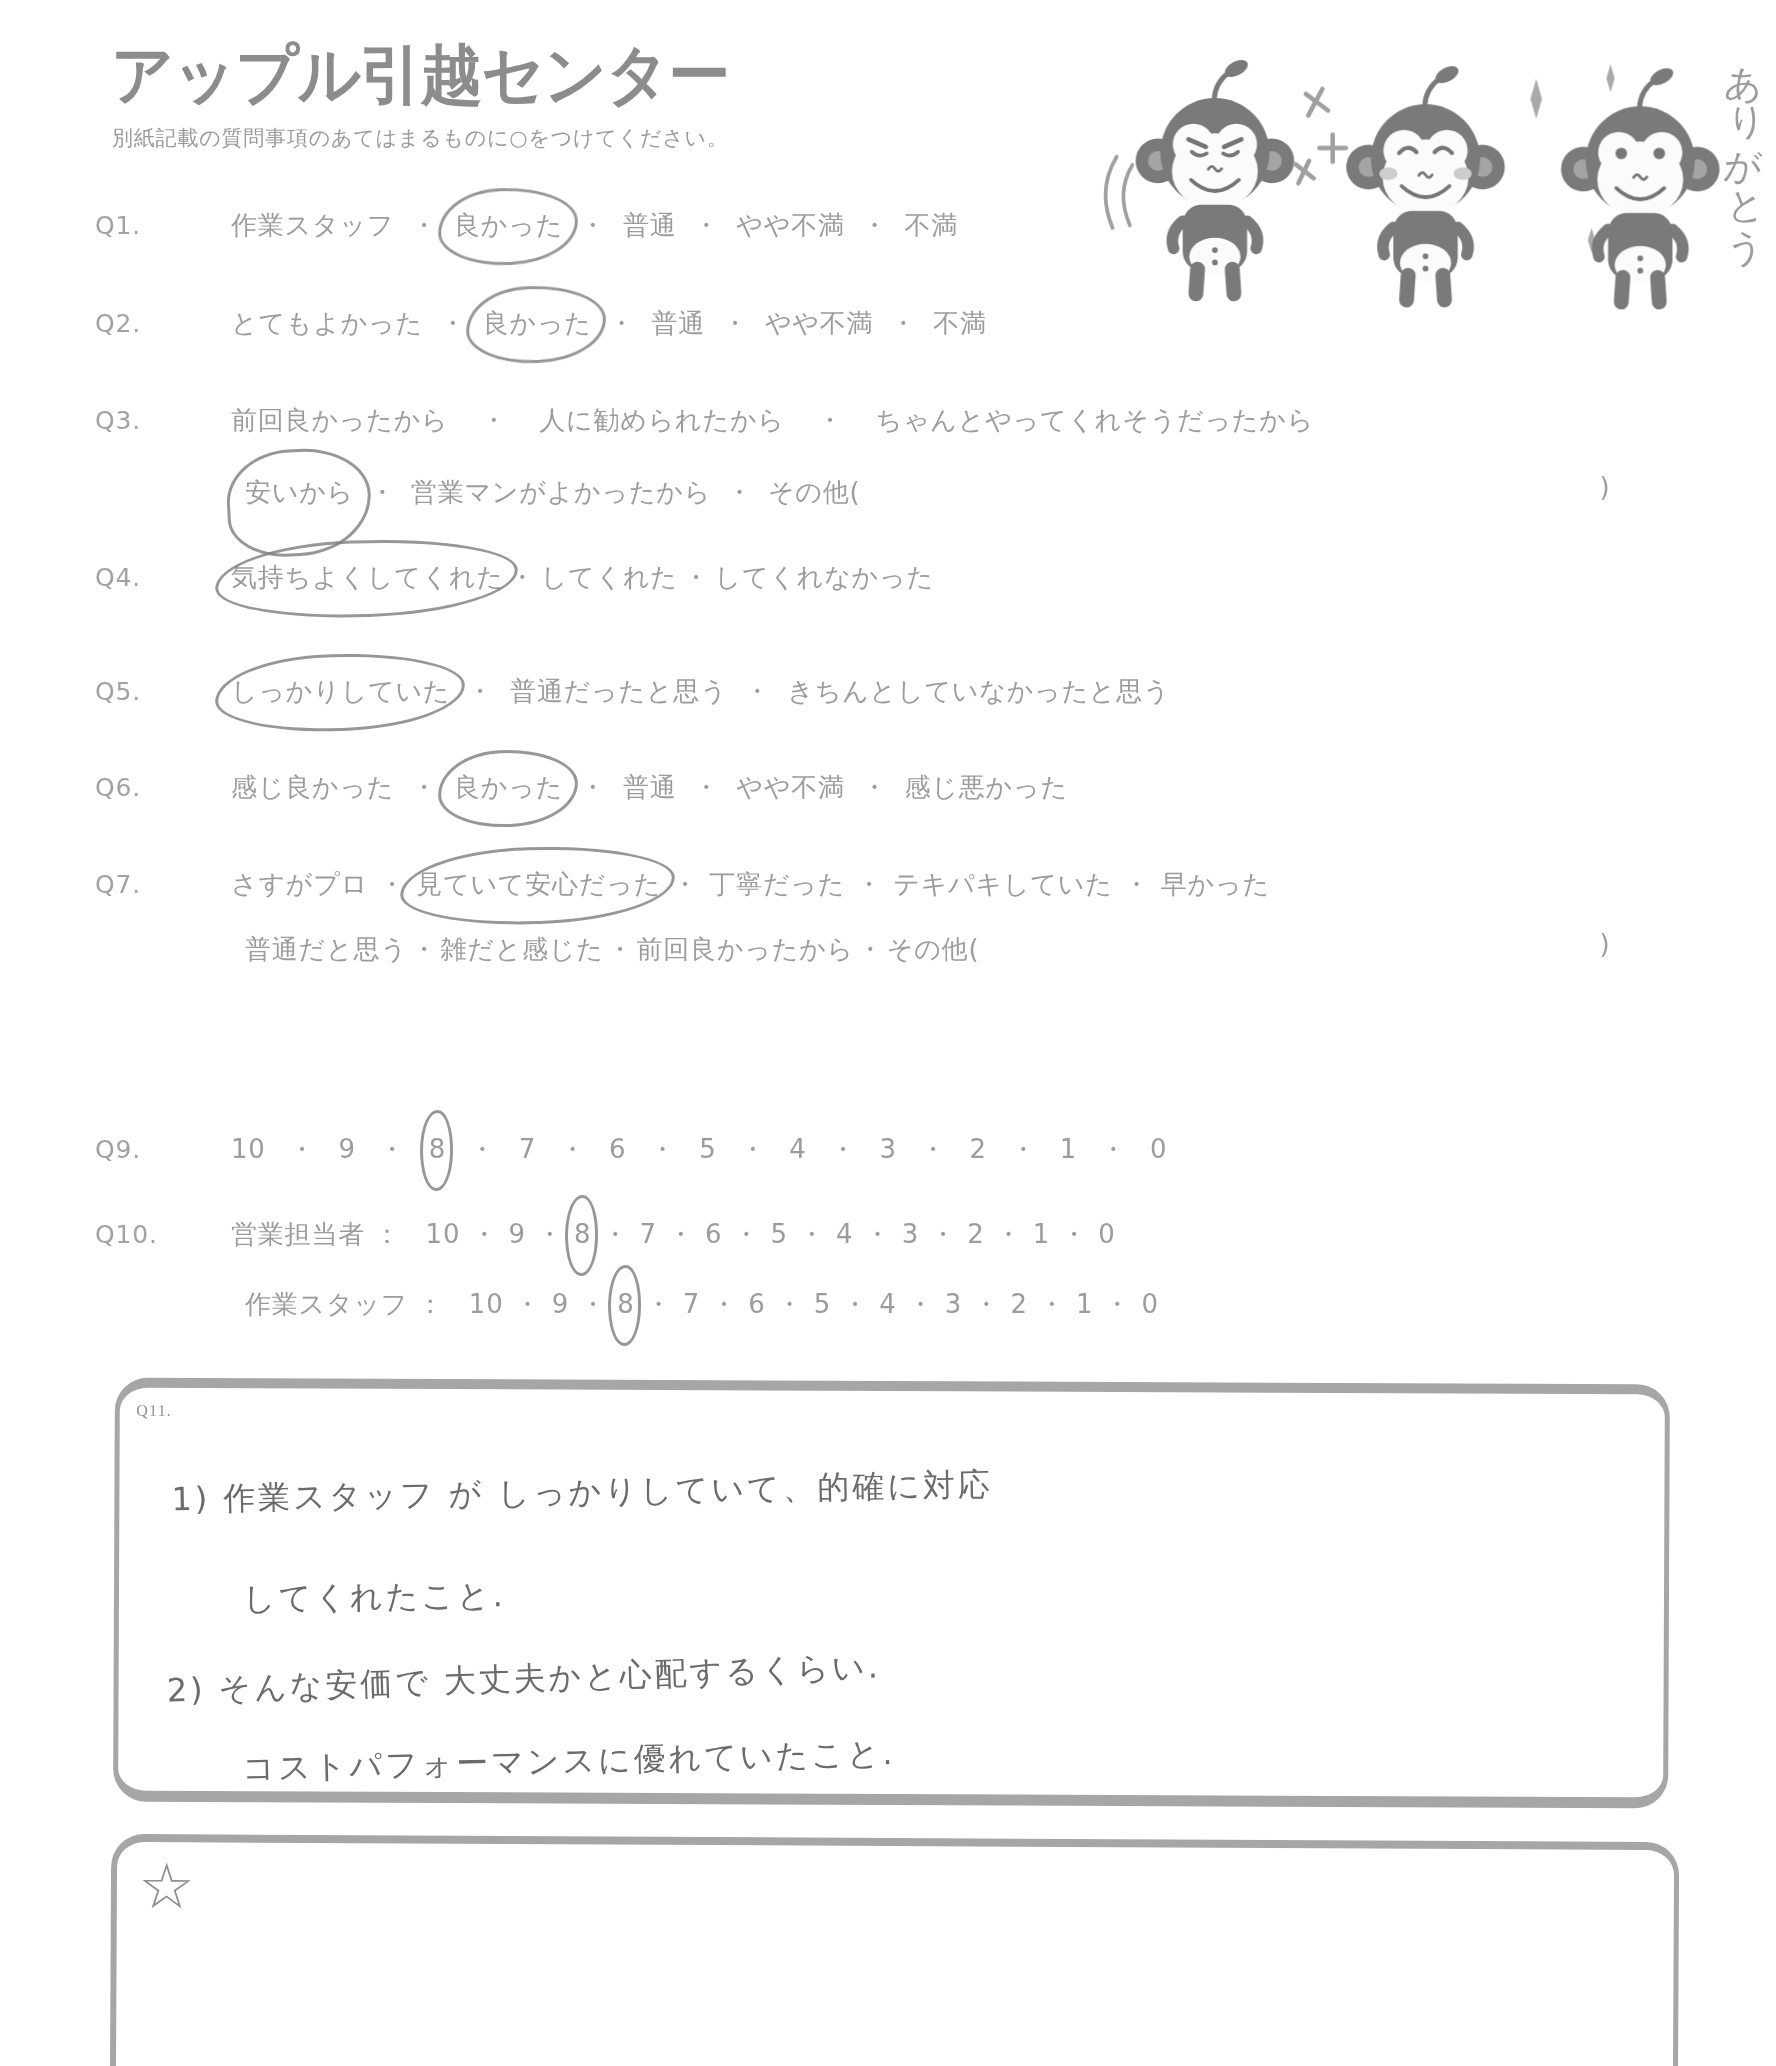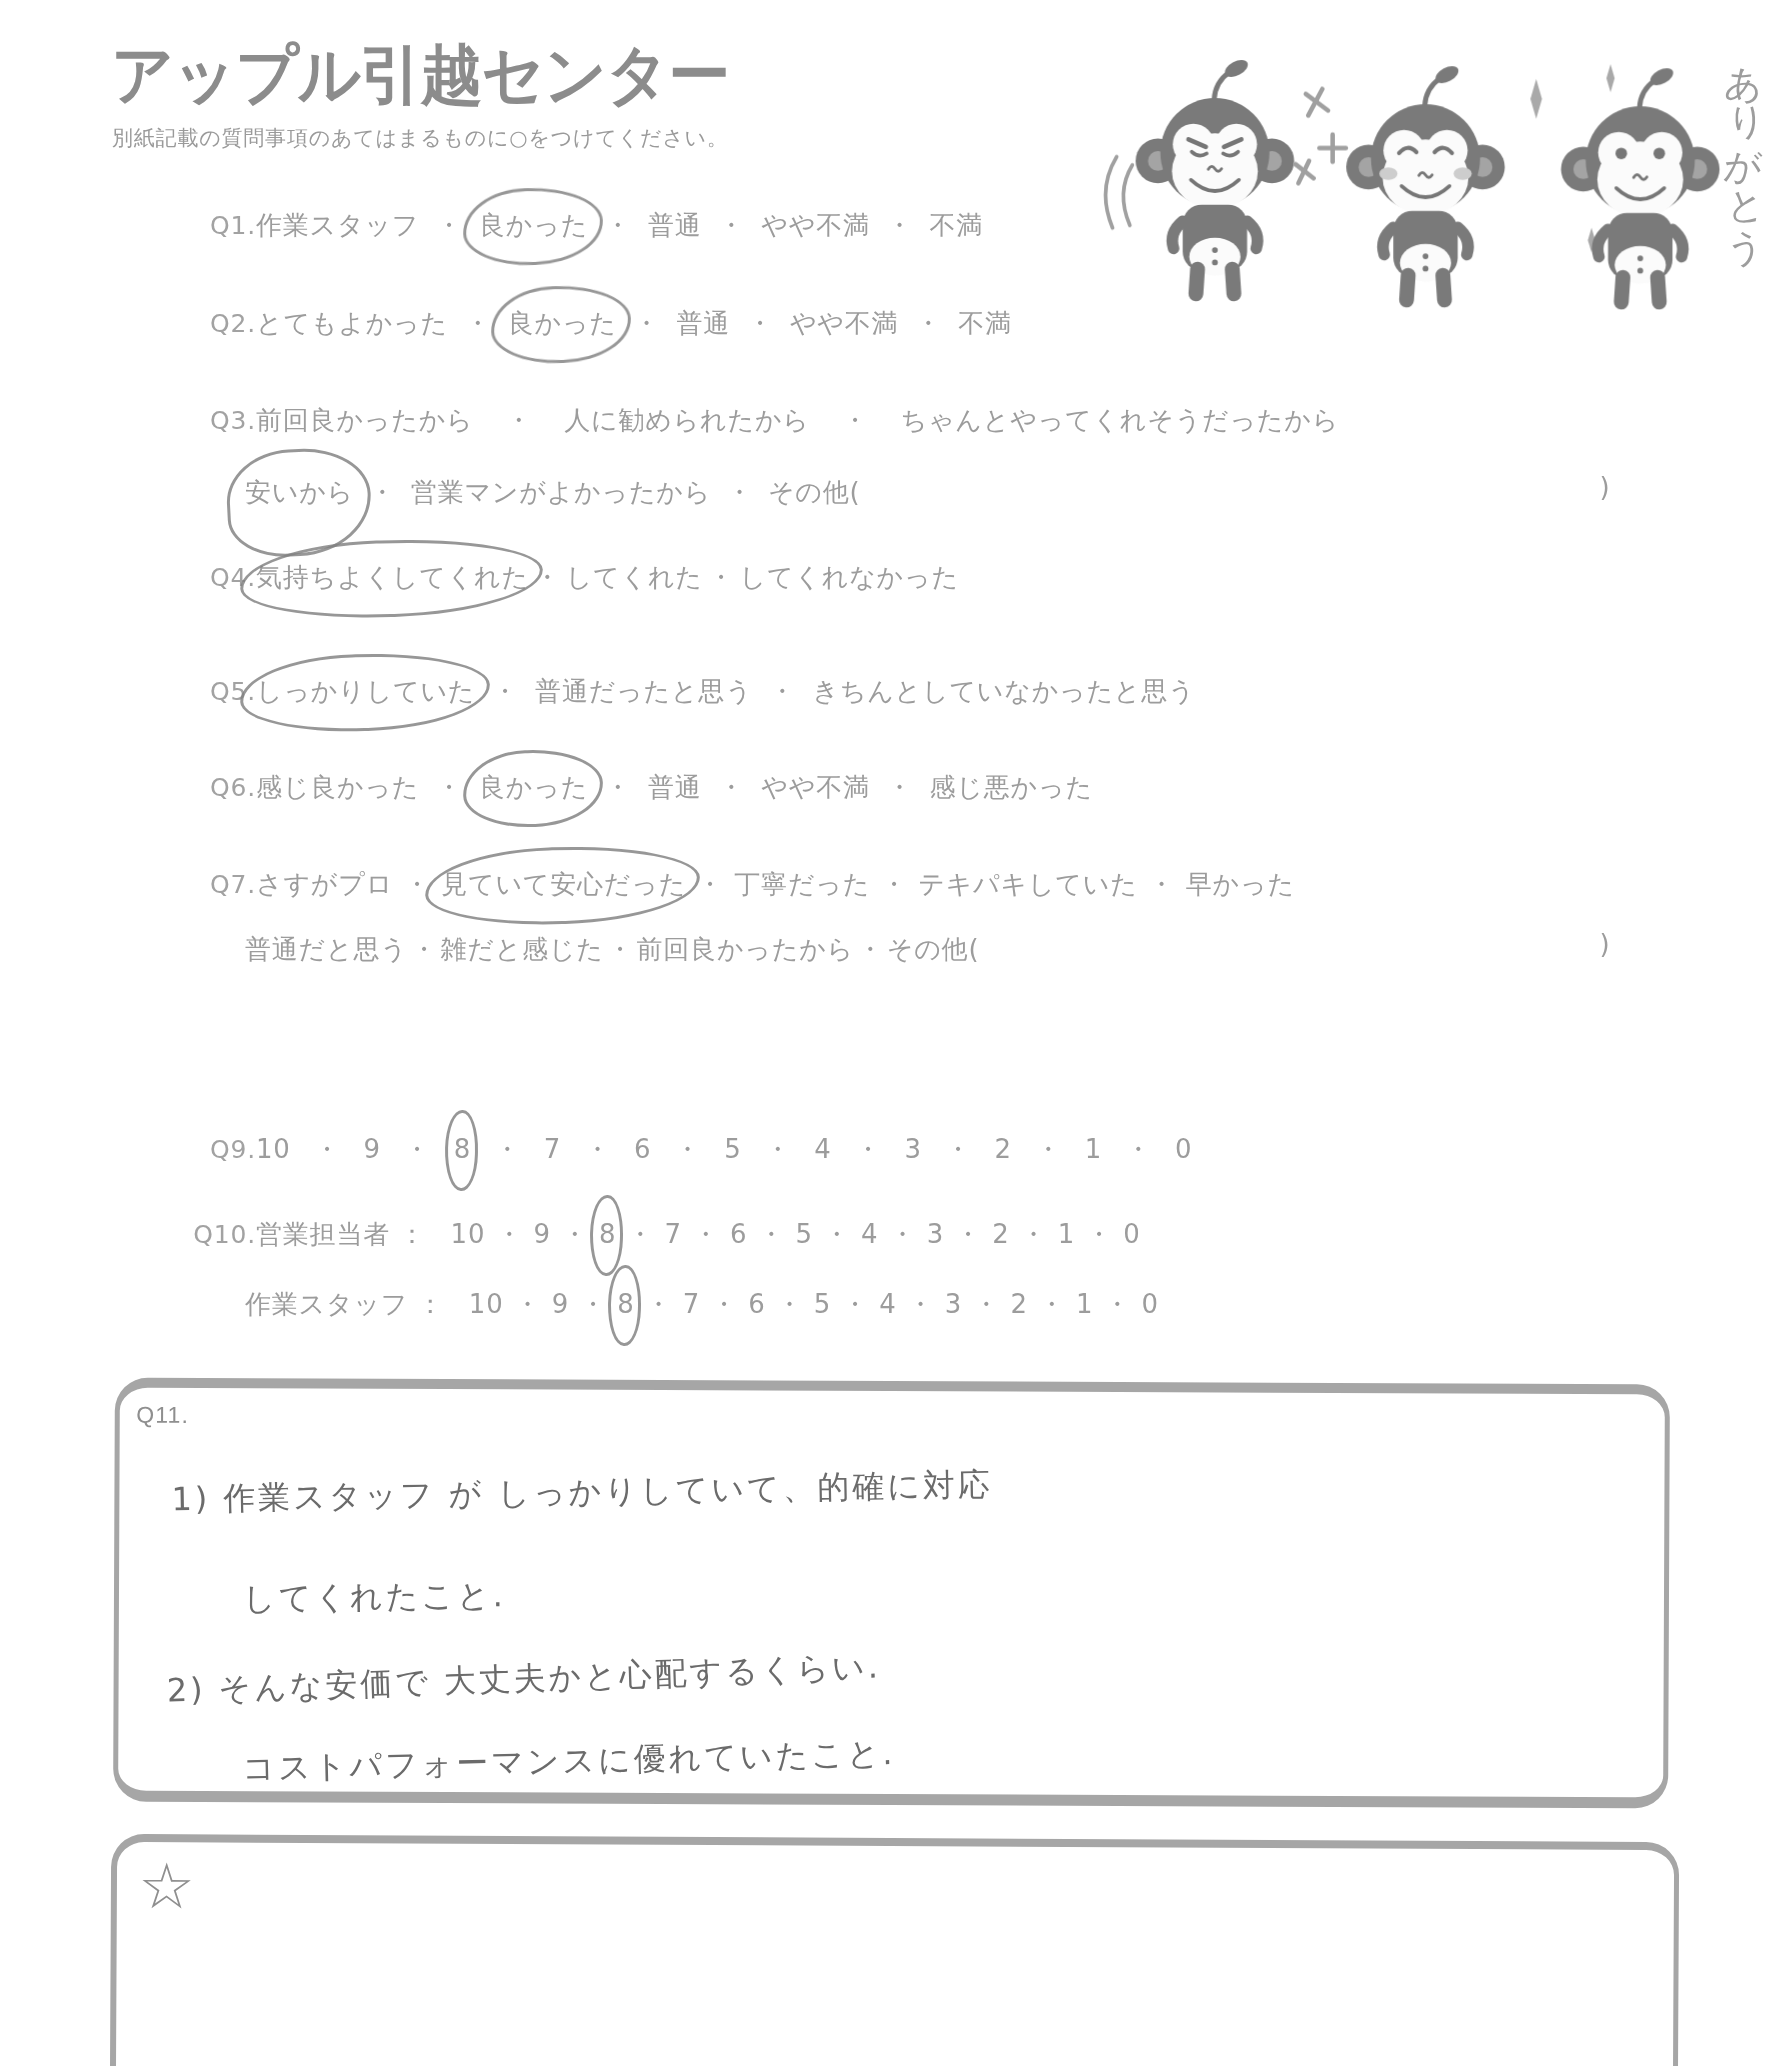--- a/index.html
+++ b/index.html
@@ -24,21 +24,21 @@
   .instruction{
     position:absolute;left:112px;top:124px;
     font-size:21px;color:#9a9a9a;letter-spacing:0.8px;white-space:nowrap;
   }
   .mascots{position:absolute;left:1091px;top:41px;width:669px;height:248px;overflow:visible;filter:blur(0.5px);}
 
   
   .qline{
     position:absolute;display:flex;align-items:center;height:36px;width:1504px;
   }
-  .qline.labeled{left:120px;text-align:right;}
+  .qline.labeled{left:95px;}
   .qline.cont{left:245px;width:1368px;}
   .qlabel{
     flex:0 0 136px;font-size:25px;color:#a2a2a2;letter-spacing:0.8px;
   }
   .opts{display:flex;align-items:center;}
   .opt,.dot,.prefix{font-size:26px;color:#9c9c9c;letter-spacing:0.8px;white-space:nowrap;}
   .prefix{margin-right:14px;}
   .gapsp{display:inline-block;width:26.4px;}
   .close-paren{position:absolute;right:3.3px;top:-1.7px;font-size:26px;color:#9c9c9c;}
 
@@ -62,22 +62,22 @@
   .box-comments{
     left:114px;top:1381px;width:1545px;height:403px;
     border-top-width:10.7px;border-bottom-width:11.6px;transform:rotate(.25deg);
   }
   .box-star{
     left:110px;top:1838px;width:1557px;height:441px;
     border-top-width:8.3px;border-bottom-width:12.4px;border-left-width:6.6px;transform:rotate(.3deg);
   }
   .q11-label{
     position:absolute;left:16.5px;top:14px;
-    font-family:Liberation Sans, sans-serif;
-    font-size:23px;color:#8f8f8f;letter-spacing:1.2px;
+    font-family:Liberation Serif, serif;
+    font-size:16px;color:#8f8f8f;letter-spacing:1.2px;
   }
   .star-glyph{position:absolute;left:21.5px;top:8.3px;font-size:63px;color:#8f8f8f;}
 
   .hand{
     position:absolute;font-size:32px;color:#6b6b6b;letter-spacing:2.9px;white-space:nowrap;
     font-weight:normal;
   }
   .hand.c1{left:52px;top:81px;transform:rotate(-1.3deg);}
   .hand.c2{left:124px;top:187px;transform:rotate(-1deg);}
   .hand.c3{left:48px;top:268px;transform:rotate(-2.2deg);}

